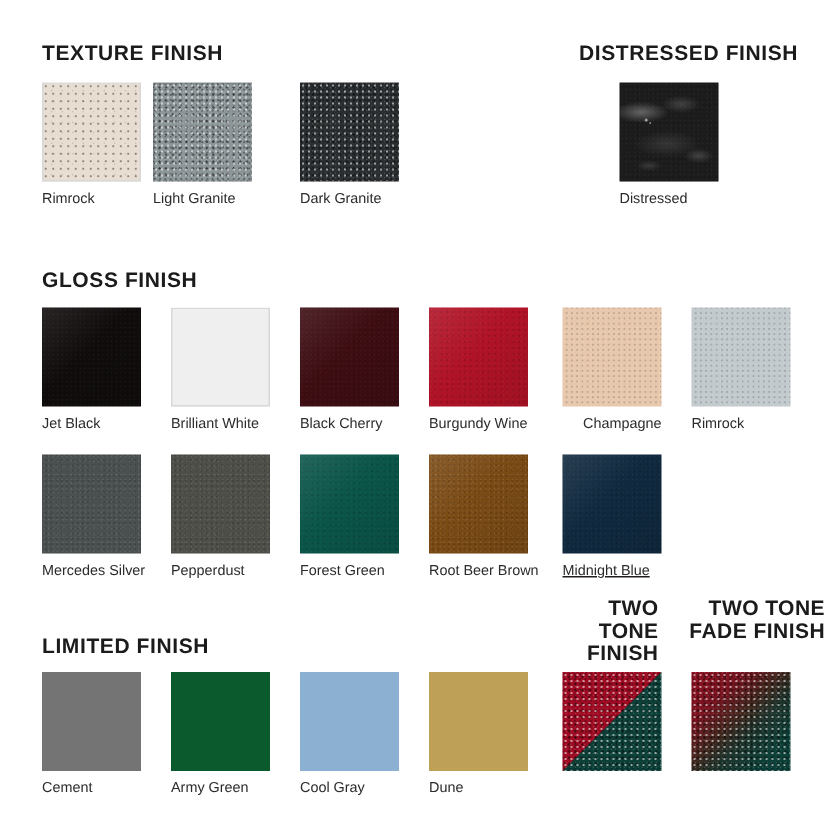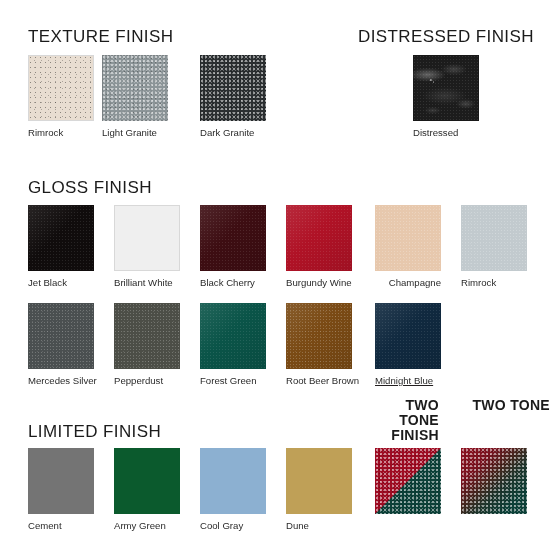--- a/index.html
+++ b/index.html
@@ -11,22 +11,22 @@
     width: 560px;
     height: 560px;
     position: relative;
     font-family: "Liberation Sans", sans-serif;
     color: #231f20;
     overflow: hidden;
   }
 
   .section-title {
     position: absolute;
-    font-size: 17px;
-    font-weight: normal;
+    font-size: 14px;
+    font-weight: bold;
     letter-spacing: 0.4px;
     color: #1b1b1b;
     white-space: nowrap;
   }
 
   .title-twotone {
     position: absolute;
     font-size: 14px;
     font-weight: bold;
     letter-spacing: 0.3px;
@@ -135,21 +135,21 @@
 <div class="swatch-cell" style="left:102px; top:55px;">
   <div class="chip grain grain-dense border-faint" style="background:#8c9598;"></div>
   <div class="chip-label">Light Granite</div>
 </div>
 
 <div class="swatch-cell" style="left:200px; top:55px;">
   <div class="chip grain grain-dense border-faint" style="background:#2b2f31;"></div>
   <div class="chip-label">Dark Granite</div>
 </div>
 
-<div class="section-title" style="left:358px; top:27px;">DISTRESSED FINISH</div>
+<div class="section-title" style="left:386px; top:27px;">DISTRESSED FINISH</div>
 
 <div class="swatch-cell" style="left:375px; top:55px;margin-left:38px;">
   <div class="chip grain grain-micro distress border-faint" style="background:#1c1c1c;"></div>
   <div class="chip-label">Distressed</div>
 </div>
 
 <div class="section-title" style="left:28px; top:178px;">GLOSS FINISH</div>
 
 <div class="swatch-cell" style="left:28px; top:205px;">
   <div class="chip grain grain-micro sheen" style="background:#100c0c;"></div>
@@ -232,17 +232,18 @@
   <div>TWO TONE</div>
   <div>FINISH</div>
 </div>
 
 <div class="swatch-cell" style="left:375px; top:448px;">
   <div class="chip grain grain-dense" style="background:linear-gradient(135deg, #9e0b22 0%, #9e0b22 49.5%, #0c4038 50.5%, #0c4038 100%);"></div>
 </div>
 
 <div class="title-twotone" style="left:444px; top:398px; width:106px;">
   <div>TWO TONE</div>
+  <div>FADE FINISH</div>
 </div>
 
 <div class="swatch-cell" style="left:461px; top:448px;">
   <div class="chip grain grain-dense" style="background:linear-gradient(135deg, #8e1020 0%, #7a1320 26%, #43281f 46%, #20352c 60%, #0c4038 82%, #0c4038 100%);"></div>
 </div>
 
 </body></html>

